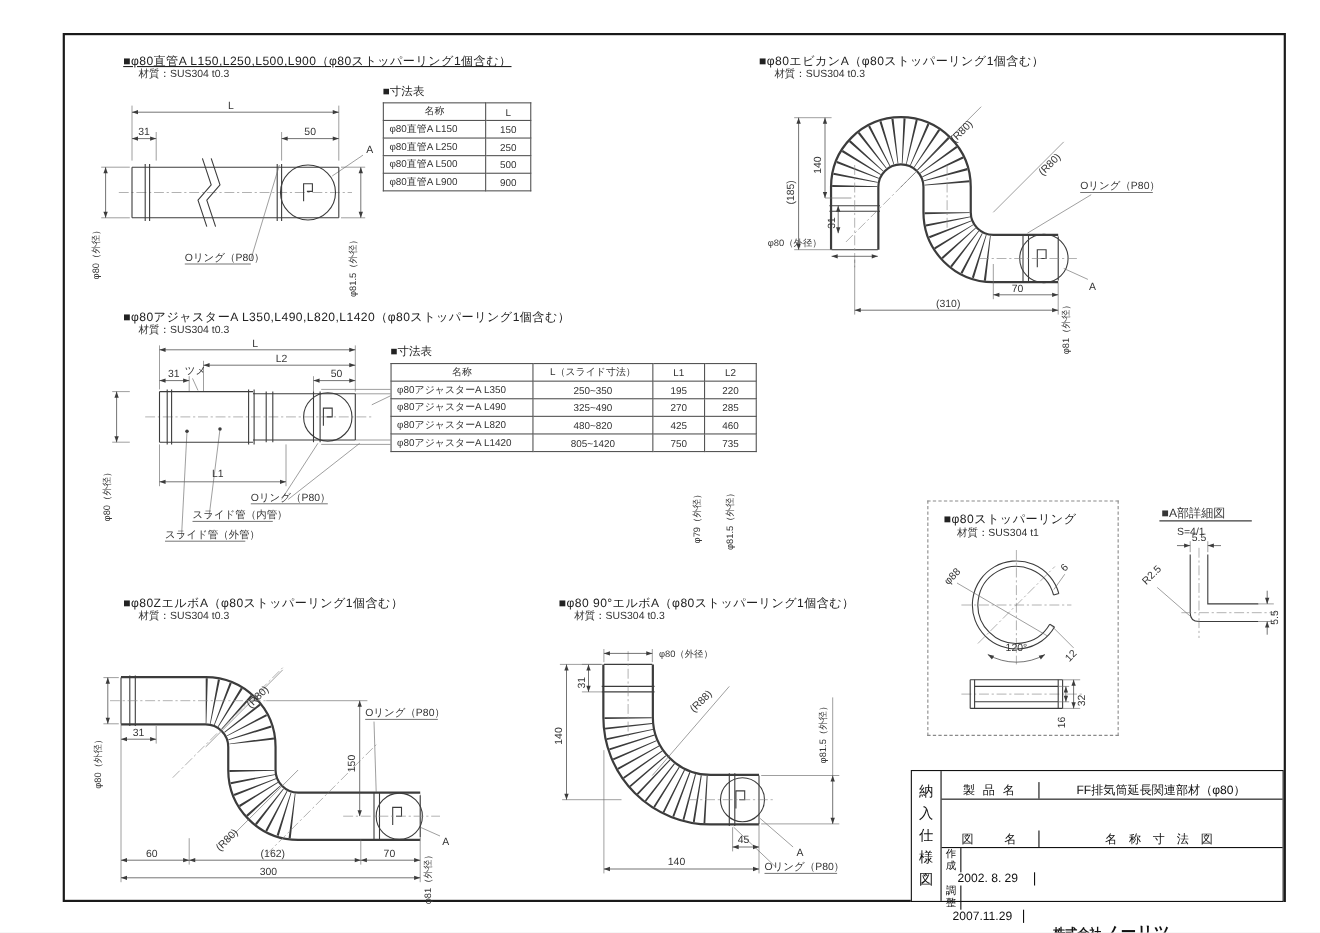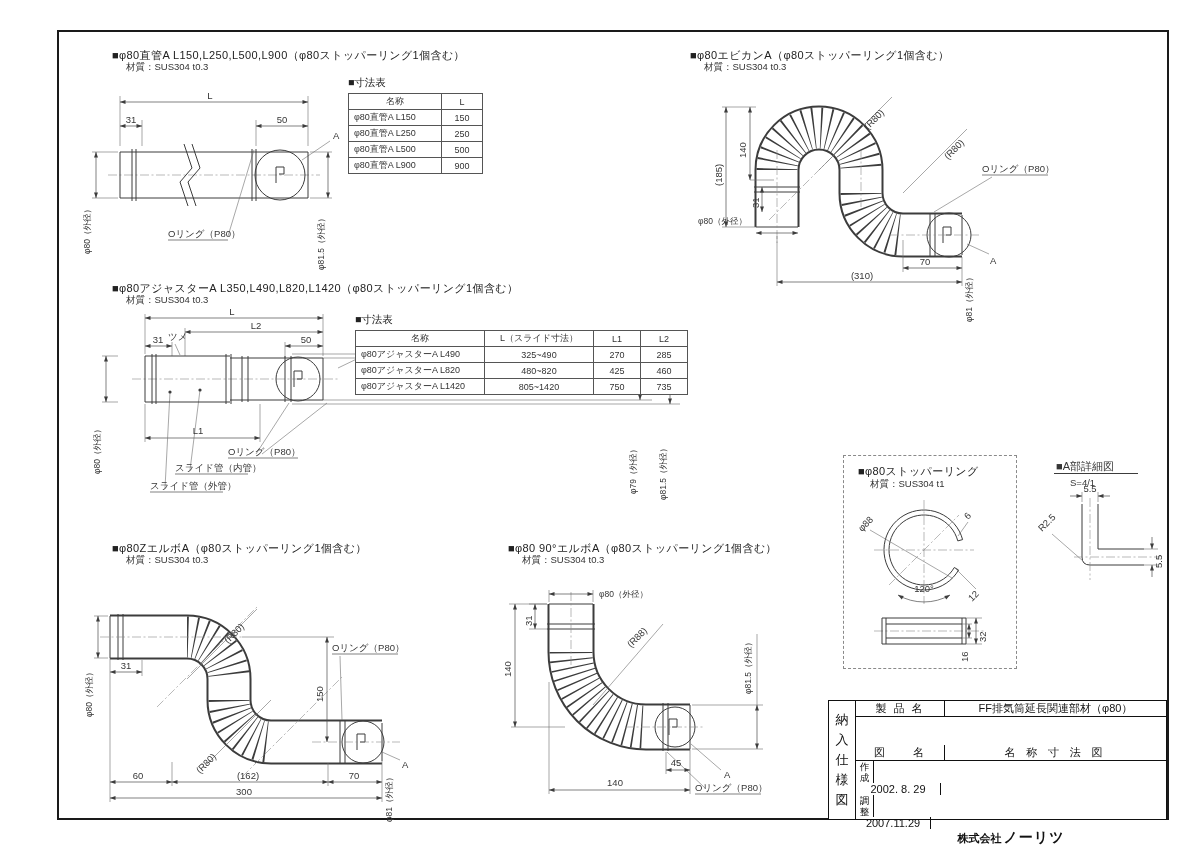--- a/index.html
+++ b/index.html
@@ -32,35 +32,35 @@
         border:1.5px solid #111; display:flex; font-size:11px; color:#111; background:#fff; }
   .tb .side { width:26px; border-right:1.5px solid #111; display:flex; align-items:center;
               justify-content:center; }
   .tb .side span { width:1em; word-break:break-all; line-height:20px; font-size:13px; text-align:center; }
   .tb .main { flex:1; display:flex; flex-direction:column; }
   .tb .row { display:flex; border-bottom:1px solid #111; align-items:stretch; }
   .tb .row:last-child { border-bottom:none;flex-direction:column; }
   .tb .cell { display:flex; align-items:center; justify-content:center;
               border-right:1px solid #111; text-align:center; }
   .tb .cell:last-child { border-right:none; }
-  .r1 { height:33px; } .r2 { height:25px;margin-top:28px; } .r3 { height:27px; } .r4 { flex:1; }
+  .r1 { height:33px;margin-top:10px; } .r2 { height:25px;margin-top:28px; } .r3 { height:27px; } .r4 { flex:1; }
   .lab88 { width:88px; letter-spacing:2px; }
   .small2 { font-size:8.5px; white-space:pre-line; line-height:10px; }
   .stack { width:17px; word-break:break-all; line-height:11px; font-size:9.5px; }
   .company { font-weight:bold; }
   .company .pre { font-size:11px; font-weight:bold; margin-right:2px; }
   .company .nm { font-size:14px; font-weight:bold; letter-spacing:1px; }
 </style>
 </head>
 <body>
 
 <div class="page">
   <div class="frame"></div>
 
-  <div class="dtitle" style="left:112px; top:48px;">■φ80直管A L150,L250,L500,L900（φ80ストッパーリング1個含む）</div>
+  <div class="dtitle" style="left:112px; top:48px;text-decoration:underline;">■φ80直管A L150,L250,L500,L900（φ80ストッパーリング1個含む）</div>
   <div class="dmat" style="left:126px; top:61px;">材質：SUS304 t0.3</div>
 
   <svg style="left:80px; top:86px;" width="280" height="190" viewBox="0 0 280 190">
     <defs>
         <marker id="m1" viewBox="0 0 8 6" markerWidth="9" markerHeight="7" refX="7.5" refY="3" orient="auto-start-reverse">
           <path d="M0.5,0.5 L7.5,3 L0.5,5.5 Z" fill="#3c3c3c"></path>
         </marker>
       </defs>
     <g>
       <line class="thin" x1="40" y1="60" x2="40" y2="10"></line>
@@ -271,20 +271,26 @@
   <div class="tblwrap" style="left:355px; top:313px;">
     <div class="tbltitle">■寸法表</div>
     <table>
       <tbody>
           <tr>
         <th style="width:118px">名称</th>
         <th style="width:98px">L（スライド寸法）</th>
         <th style="width:36px">L1</th>
         <th style="width:36px">L2</th>
       </tr>
+      <tr>
+            <td>φ80アジャスターA L350</td>
+            <td class="c">250~350</td>
+            <td class="c">195</td>
+            <td class="c">220</td>
+          </tr>
       <tr>
             <td>φ80アジャスターA L490</td>
             <td class="c">325~490</td>
             <td class="c">270</td>
             <td class="c">285</td>
           </tr>
       <tr>
             <td>φ80アジャスターA L820</td>
             <td class="c">480~820</td>
             <td class="c">425</td>

